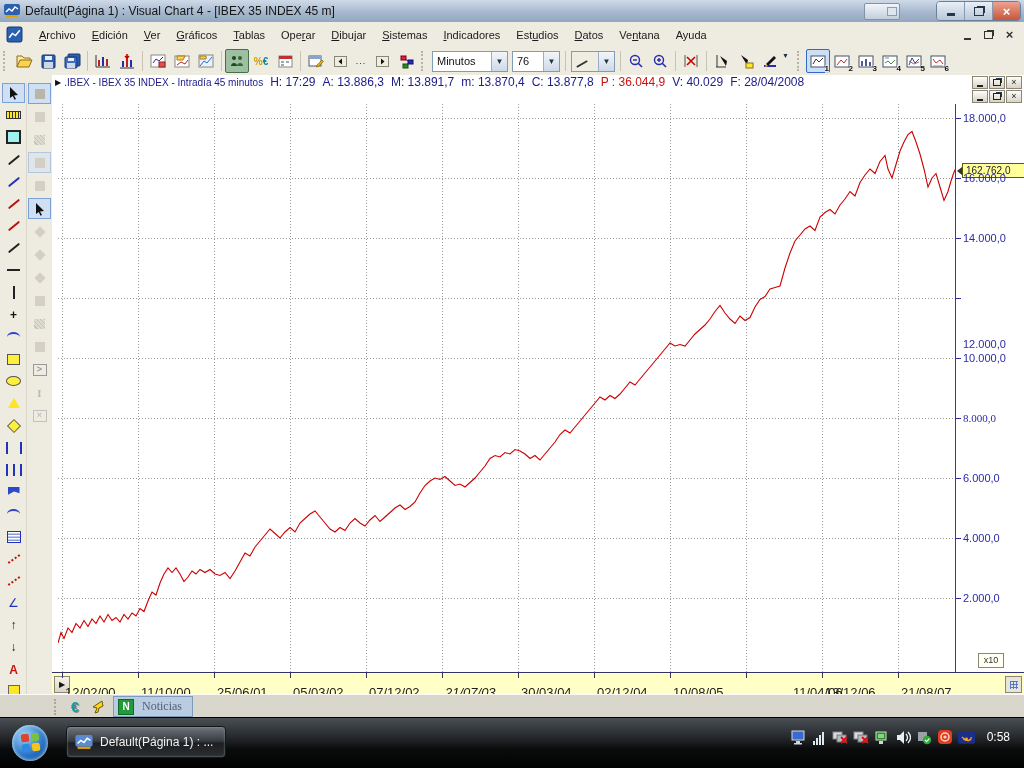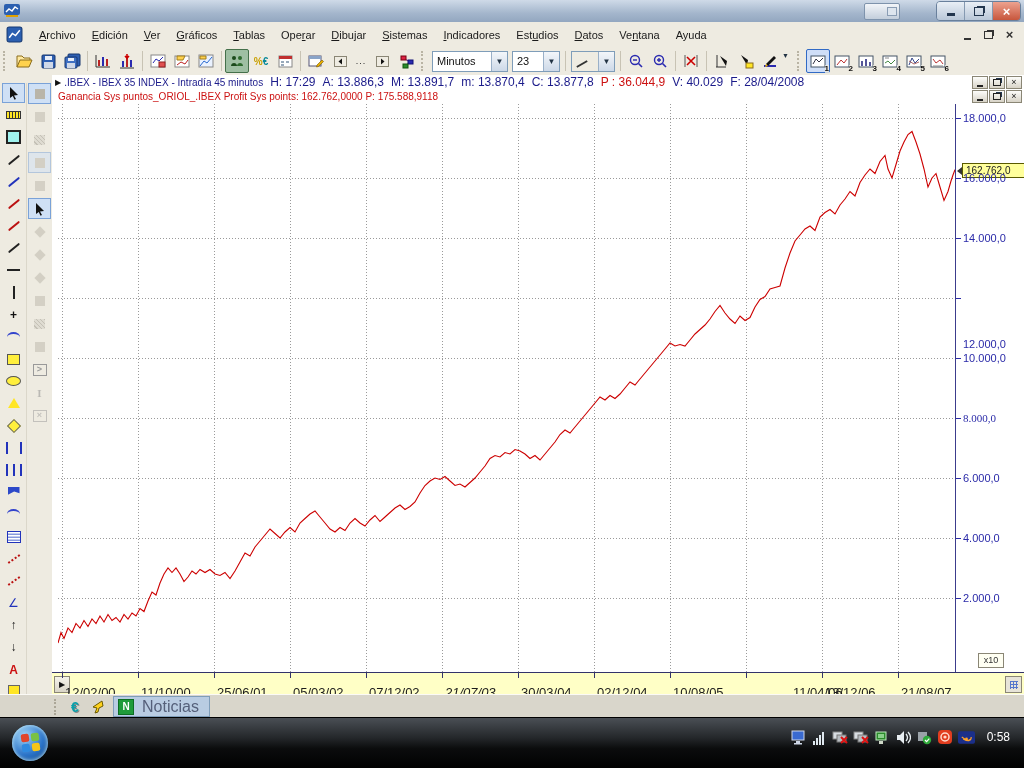--- a/index.html
+++ b/index.html
@@ -113,21 +113,21 @@
   #hsb{position:absolute;top:3px;height:16px;background:#f3f1e9;border:1px solid #c4bfaf;}
   .sbarrow{position:absolute;top:0;width:15px;height:14px;background:linear-gradient(#fbfaf6,#dedacd);border:1px solid #8a8675;color:#111;font-size:8px;display:flex;align-items:center;justify-content:center;}
   #hsb-thumb{position:absolute;left:15px;top:0;height:14px;background:linear-gradient(#ffffff,#e4e1d5);border:1px solid #8a8675;}
   
   #statusrow{position:absolute;left:0;top:694px;width:1024px;height:23px;background:#d9d6cb;border-top:1px solid #fbfaf6;display:flex;align-items:center;}
   #statusrow .grip2{width:3px;height:16px;border-left:2px dotted #aba697;margin:0 6px 0 54px;}
   .st-icon{width:20px;height:18px;display:flex;align-items:center;justify-content:center;margin-right:2px;}
   .euro{color:#0aa0aa;font-weight:bold;font-size:14px;text-shadow:1px 1px 0 #888;}
   #noticias-tab{display:flex;align-items:center;height:19px;background:#b9cce2;border:1px solid #7f9db9;padding:0 10px 0 4px;margin-left:4px;}
   #noticias-tab .nbox{width:14px;height:14px;background:#1f9b3a;color:#fff;font-weight:bold;font-size:10px;text-align:center;line-height:14px;margin-right:8px;border:1px solid #0c6e24;}
-  #noticias-label{color:#5a6career:#000;color:#55607a;font-size:16px;}
+  #noticias-label{color:#5a6career:#000;color:#55607a;font-size:12px;font-family:Liberation Serif, serif;}
   
   #taskbar{position:absolute;left:0;top:717px;width:1024px;height:51px;background:linear-gradient(#4a4f55,#232629 40%,#0b0c0d 60%,#000);border-top:1px solid #000;}
   #orb{position:absolute;left:12px;top:7px;width:36px;height:36px;border-radius:50%;background:radial-gradient(circle at 35% 30%,#9fd4f7,#2b74c9 55%,#0b3b77);box-shadow:inset 0 0 4px #dff;overflow:hidden;}
   .flag{position:absolute;width:8px;height:8px;border-radius:2px;}
   #task-btn{position:absolute;left:66px;top:8px;width:158px;height:30px;background:linear-gradient(#6e747c,#3a3e43 45%,#1d1f22 55%,#2c2f33);border:1px solid #14161a;border-radius:4px;box-shadow:inset 0 0 2px #9aa;display:flex;align-items:center;}
   #task-btn .ticon{width:18px;height:15px;margin:0 7px 0 8px;}
   #task-btn .tlabel{color:#f2f2f2;font-size:12px;}
   #tray{position:absolute;right:14px;top:10px;display:flex;align-items:center;gap:4px;}
   .tray-ic{width:17px;height:17px;display:flex;align-items:flex-end;justify-content:center;}
   #clock{color:#fff;font-size:12px;margin-left:8px;}
@@ -137,20 +137,21 @@
 <body>
 
 <div id="app">
 
   <div id="titlebar">
     <svg class="appicon" viewBox="0 0 16 14">
         <rect x="0" y="0" width="16" height="11" rx="2" fill="#2b5fb0"></rect>
         <polyline points="2,8 5,5 8,7 11,3 14,5" fill="none" stroke="#fff" stroke-width="1.4"></polyline>
         <rect x="2" y="11" width="12" height="2" fill="#e0a000"></rect>
       </svg>
+    <span class="title">Default(Página 1) : Visual Chart 4 - [IBEX 35 INDEX 45 m]</span>
     <span class="spacer"></span>
     <div class="tb-widget"></div>
     <div id="win-btns">
       <div class="wb">
           <div class="g-min"></div>
         </div>
       <div class="wb">
           <div class="g-rest"></div>
         </div>
       <div class="wb close">
@@ -305,21 +306,21 @@
           <rect x="9" y="6" width="5" height="4" fill="#2a2ab0" stroke="#117"></rect>
           <rect x="4" y="10" width="5" height="4" fill="#2a8a2a" stroke="#151"></rect>
         </svg>
       </div>
     <div class="grip"></div>
     <div class="combo" style="width:74px;">
       <span class="cval">Minutos</span>
       <span class="carr">▼</span>
     </div>
     <div class="combo" style="width:46px;">
-      <span class="cval">23</span>
+      <span class="cval">76</span>
       <span class="carr">▼</span>
     </div>
     <div class="tsep"></div>
     <div class="combo" style="width:42px;background:#efece2;">
       <span class="cval"><span style="display:inline-block;width:12px;height:2px;background:#333;transform:rotate(-30deg);"></span></span>
       <span class="carr">▼</span>
     </div>
     <div class="tsep"></div>
     <div class="tbtn">
         <svg width="15" height="15" viewBox="0 0 15 15">
@@ -569,21 +570,20 @@
         <div class="mb">
             <div class="g-min"></div>
           </div>
         <div class="mb">
             <div class="g-rest"></div>
           </div>
         <div class="mb">×</div>
       </div>
     </div>
     <div class="chead" id="chead2">
-      <span id="profit-line">Ganancia Sys puntos_ORIOL_.IBEX  Profit Sys points: 162.762,0000  P: 175.588,9118</span>
       <div class="mini-ctrl">
         <div class="mb">
             <div class="g-min"></div>
           </div>
         <div class="mb">
             <div class="g-rest"></div>
           </div>
         <div class="mb">×</div>
       </div>
     </div>
@@ -702,20 +702,28 @@
     </div>
   </div>
 
   <div id="taskbar">
     <div id="orb">
       <div class="flag" style="left:9px;top:9px;background:#e0452c;transform:rotate(-8deg);"></div>
       <div class="flag" style="left:19px;top:8px;background:#7ac143;transform:rotate(-8deg);"></div>
       <div class="flag" style="left:10px;top:19px;background:#2e8ae0;transform:rotate(-8deg);"></div>
       <div class="flag" style="left:20px;top:18px;background:#f5c518;transform:rotate(-8deg);"></div>
     </div>
+    <div id="task-btn">
+      <svg class="ticon" viewBox="0 0 16 14">
+          <rect x="0" y="0" width="16" height="11" rx="2" fill="#5b8ad0"></rect>
+          <polyline points="2,8 5,5 8,7 11,3 14,5" fill="none" stroke="#fff" stroke-width="1.4"></polyline>
+          <rect x="2" y="11" width="12" height="2" fill="#e0a000"></rect>
+        </svg>
+      <span class="tlabel">Default(Página 1) : ...</span>
+    </div>
     <div id="tray">
       <div class="tray-ic">
           <svg width="16" height="15" viewBox="0 0 16 15">
             <rect x="2" y="1" width="12" height="9" fill="#3a6ad0" stroke="#cfd8e8"></rect>
             <rect x="6" y="11" width="4" height="2" fill="#cfd8e8"></rect>
             <rect x="4" y="13" width="8" height="1.5" fill="#cfd8e8"></rect>
           </svg>
         </div>
       <div class="tray-ic bars">
           <i style="height:4px;"></i>

